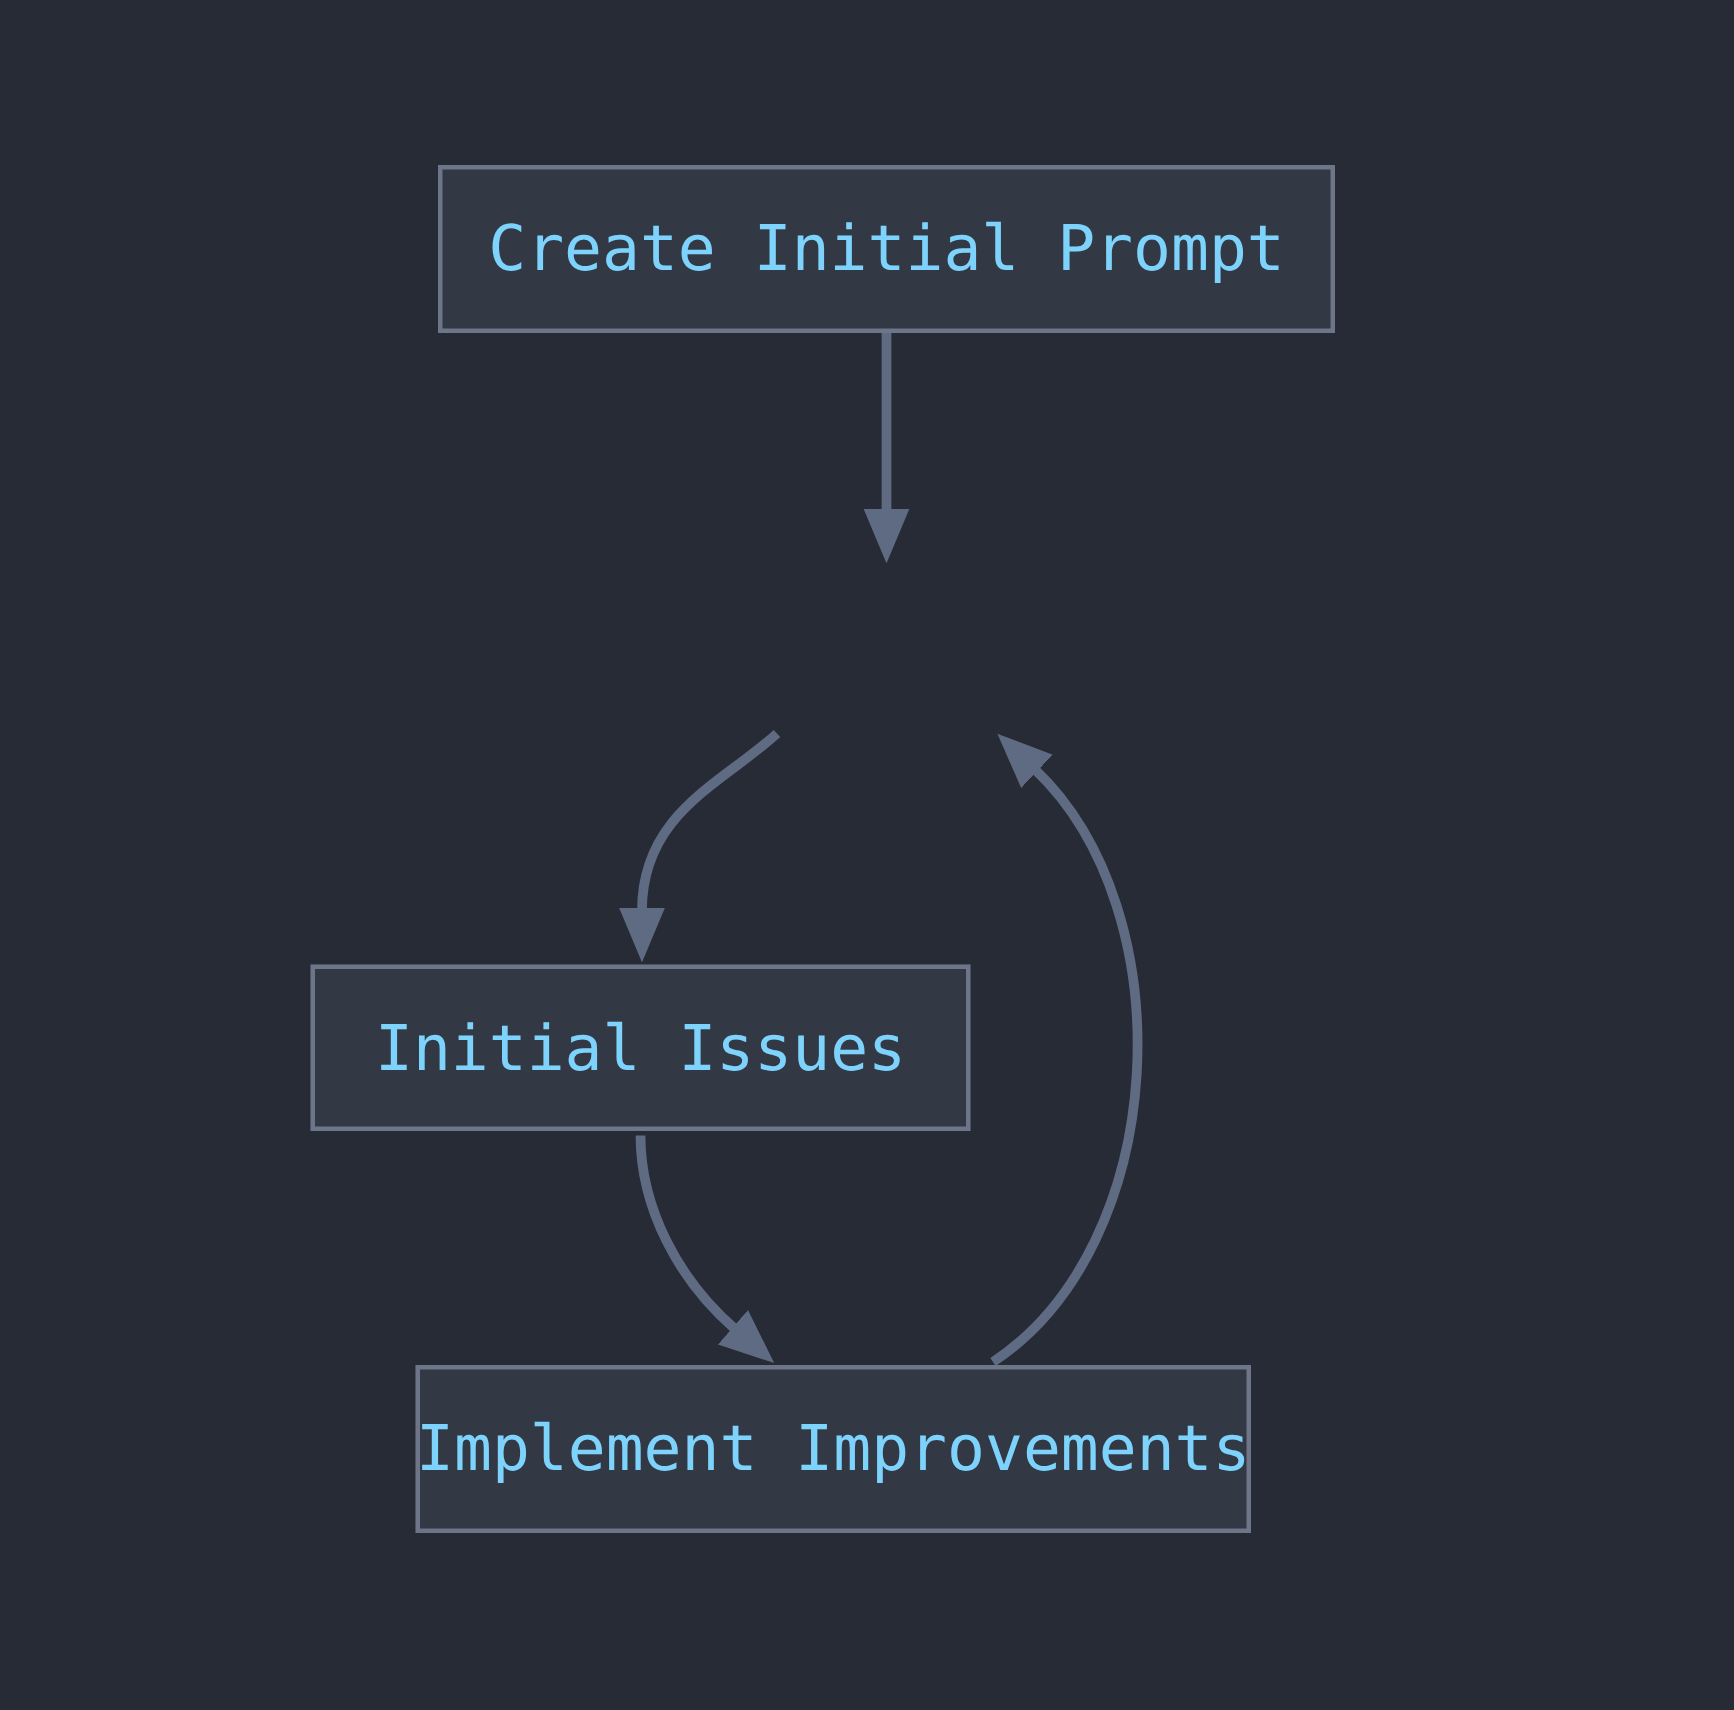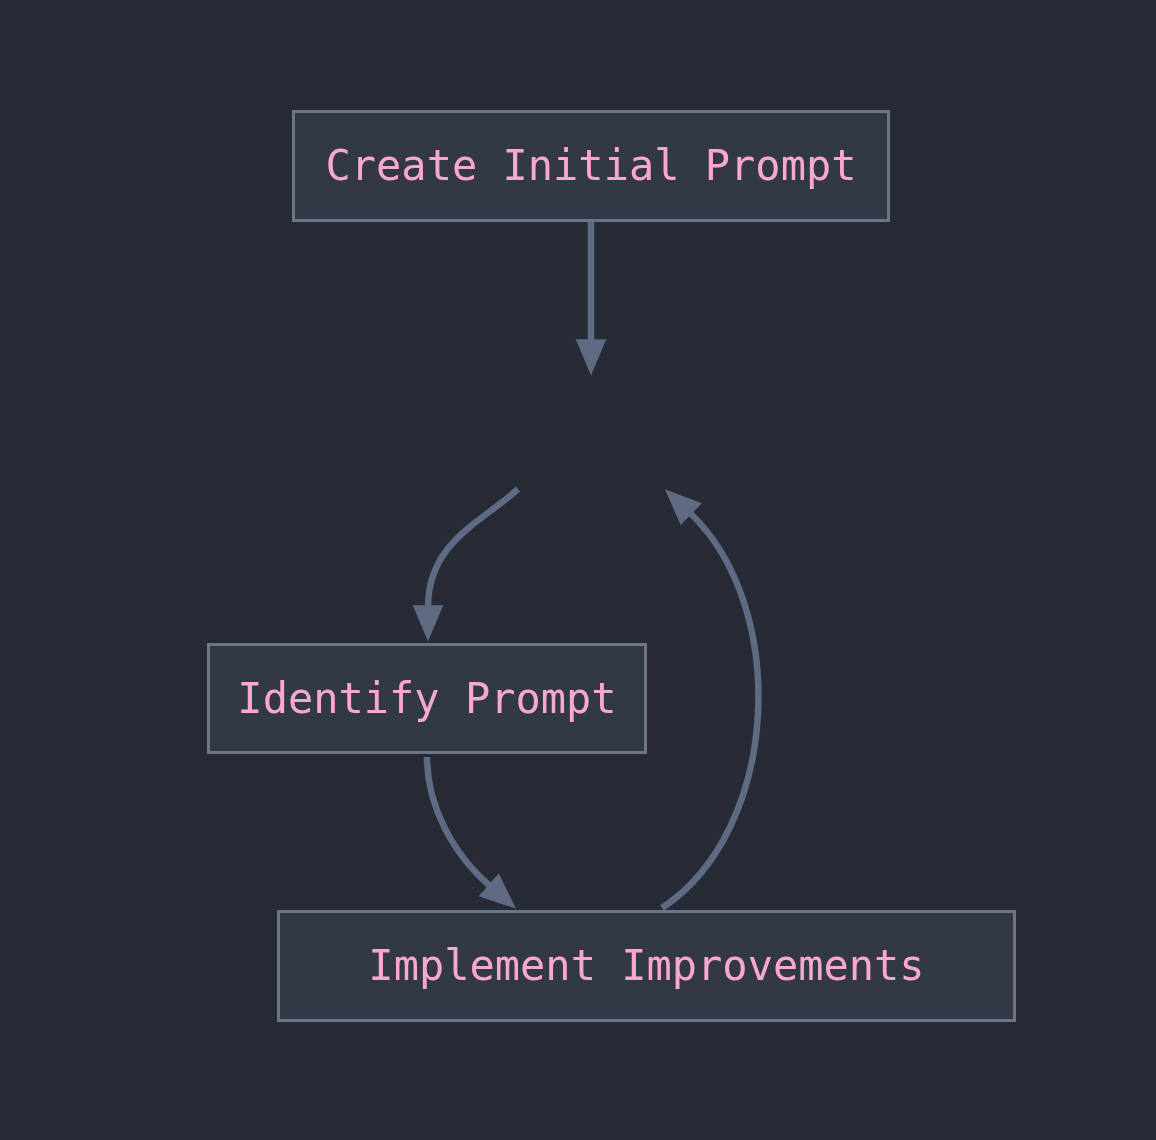--- a/index.html
+++ b/index.html
@@ -26,32 +26,32 @@
   .edge {
     fill: none;
     stroke: #5e6b83;
     stroke-width: 6.5;
   }
   .node {
     position: absolute;
     box-sizing: border-box;
     background: #333845;
     border: 3px solid #6d7689;
-    color: #f9a8d4;
+    color: #7dd3fc;
     font-size: 42px;
     line-height: 1;
     display: flex;
     align-items: center;
     justify-content: center;
     white-space: nowrap;
   }
   .node-create    { left: 292px; top: 110px;  width: 598px; height: 112px; }
   .node-test      { left: 422px; top: 376px;  width: 336px; height: 112px; }
   .node-identify  { left: 207px; top: 643px;  width: 440px; height: 111px; }
-  .node-implement { left: 277px; top: 910px;  width: 739px; height: 112px; text-align: center; }
+  .node-implement { left: 277px; top: 910px;  width: 557px; height: 112px; text-align: center; }
 </style>
 </head>
 <body>
 
 <div class="canvas">
 
   <svg class="edges-layer" viewBox="0 0 1156 1140" xmlns="http://www.w3.org/2000/svg">
     <defs>
       <marker id="arrowhead" viewBox="0 0 10 10" refX="0.5" refY="5" markerWidth="5.6" markerHeight="5.6" orient="auto">
         <path d="M 0 0.8 L 10 5 L 0 9.2 Z" fill="#5e6b83"></path>
@@ -66,20 +66,20 @@
 
     <path class="edge" d="M 662 908 C 780 830, 790 608, 690 513" marker-end="url(#arrowhead)"></path>
   </svg>
 
   <div class="node node-create">
     <span>Create Initial Prompt</span>
   </div>
 
 
   <div class="node node-identify">
-    <span>Identify Prompt</span>
+    <span>Initial Issues</span>
   </div>
 
   <div class="node node-implement">
     <span>Implement Improvements</span>
   </div>
 
 </div>
 
 </body></html>

